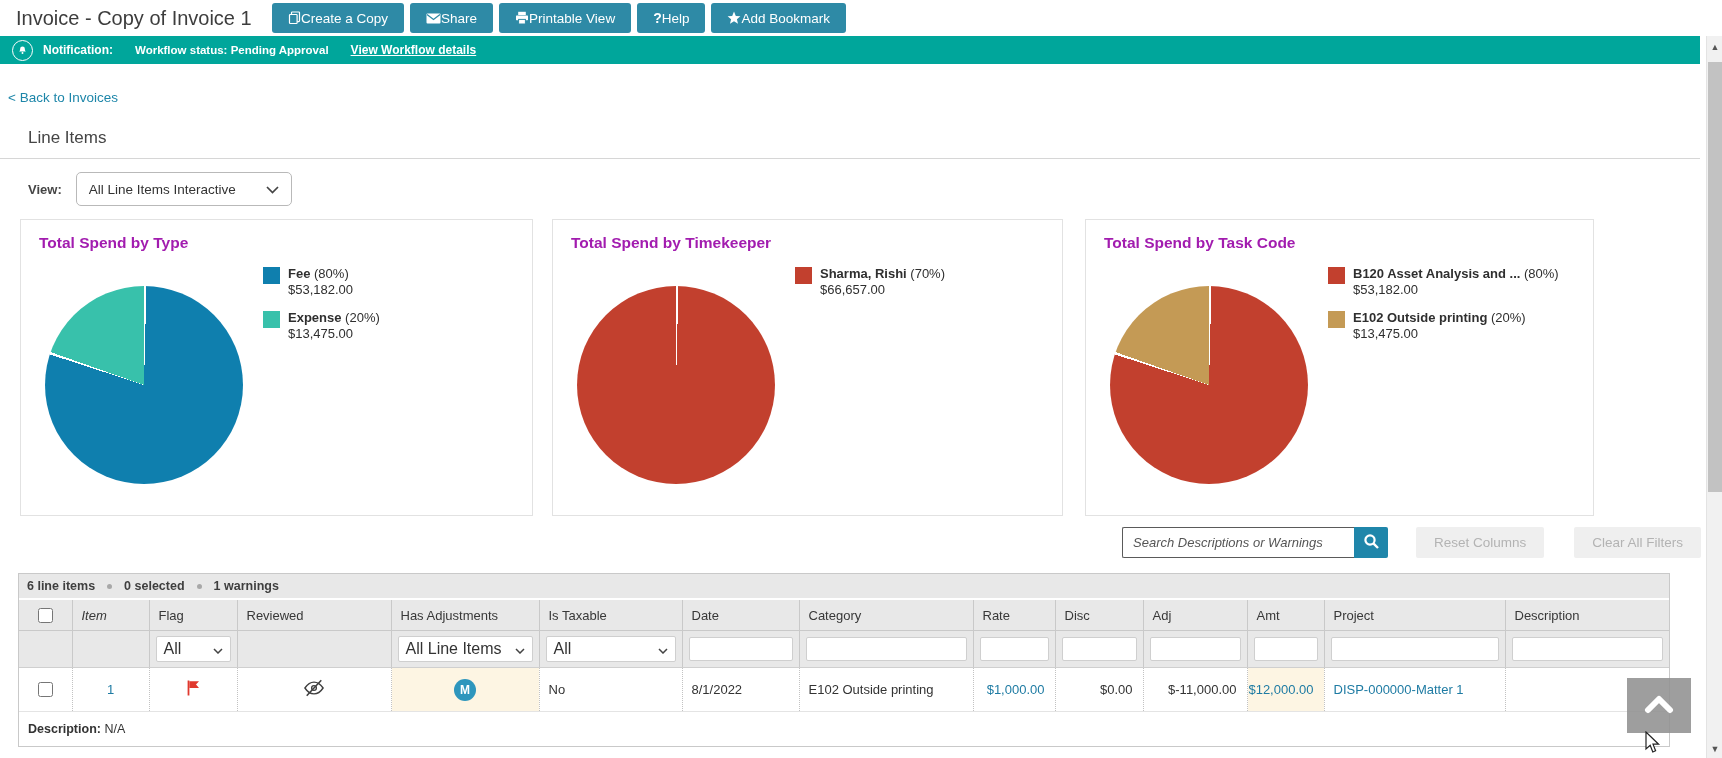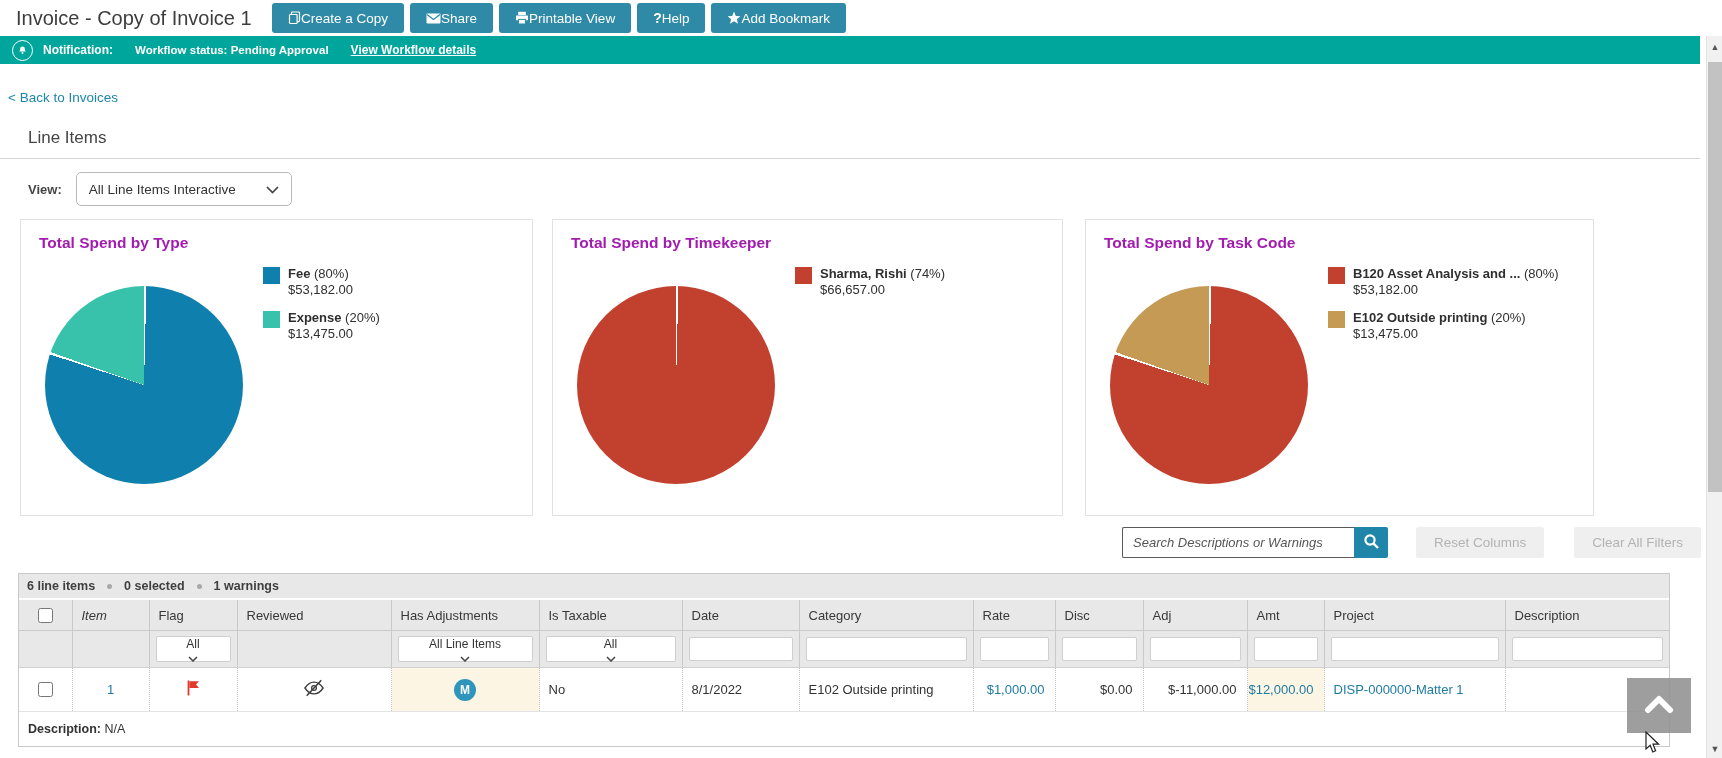--- a/index.html
+++ b/index.html
@@ -69,21 +69,21 @@
   .grid td.f:first-child{border-left:none;}
   .grid td.d{height:43px;border-left:1px dotted #c2c2c2;padding:0 0 0 9px;overflow:hidden;white-space:nowrap;background:#fff;}
   .grid td.d:first-child{border-left:none;text-align:center;padding:0;}
   .grid td.desc-cell{border-top:1px solid #e4e4e4;height:32px;padding-left:9px;font-size:12.5px;background:#fff;}
   .th-item{font-style:italic;margin-left:16px;}
   .cell-center{text-align:center !important;padding:0 !important;}
   .cell-right{text-align:right;padding:0 10px 0 0 !important;}
   .hl{background:#fdf5e3 !important;}
   .link{color:#1e7ba3;cursor:pointer;}
   .fselect{display:flex;align-items:center;justify-content:space-between;background:#fff;border:1px solid #cfcfcf;
-           border-radius:2px;height:24px;margin:5px 6px;padding:0 7px;font-size:12px;color:#333;cursor:pointer;flex-direction:column;}
+           border-radius:2px;height:24px;margin:5px 6px;padding:0 7px;font-size:16px;color:#333;cursor:pointer;}
   .finput{display:block;width:calc(100% - 12px);height:24px;margin:5px 6px;border:1px solid #cfcfcf;border-radius:2px;box-sizing:border-box;}
   .m-badge{display:inline-flex;width:22px;height:22px;border-radius:50%;background:#2e96bd;color:#fff;font-size:12px;
            font-weight:bold;align-items:center;justify-content:center;vertical-align:middle;}
   input[type=checkbox]{width:15px;height:15px;accent-color:#fff;}
 
   
   .scroll-top{position:absolute;left:1627px;top:678px;width:64px;height:55px;background:rgba(145,145,145,0.88);
               display:flex;align-items:center;justify-content:center;cursor:pointer;z-index:5;}
   .cursor{position:absolute;left:1645px;top:731px;z-index:6;}
 
@@ -190,21 +190,21 @@
     </div>
   </div>
 
   <div class="panel panel-2">
     <div class="panel-title">Total Spend by Timekeeper</div>
     <div class="pie" style="background: conic-gradient(rgb(255, 255, 255) 0deg, rgb(255, 255, 255) 1.4deg, rgb(194, 64, 46) 1.4deg, rgb(194, 64, 46) 360deg);"></div>
     <div class="legend">
       <div class="legend-item">
         <span class="swatch" style="background: rgb(194, 64, 46);"></span>
         <div class="legend-text">
-            <div><b>Sharma, Rishi</b> <span>(74%)</span></div>
+            <div><b>Sharma, Rishi</b> <span>(70%)</span></div>
             <div>$66,657.00</div>
           </div>
       </div>
 
     </div>
   </div>
 
   <div class="panel panel-3">
     <div class="panel-title">Total Spend by Task Code</div>
     <div class="pie" style="background: conic-gradient(rgb(255, 255, 255) 0deg, rgb(255, 255, 255) 1.4deg, rgb(194, 64, 46) 1.4deg, rgb(194, 64, 46) 288deg, rgb(255, 255, 255) 288deg, rgb(255, 255, 255) 289.4deg, rgb(196, 154, 85) 289.4deg, rgb(196, 154, 85) 360deg);"></div>

